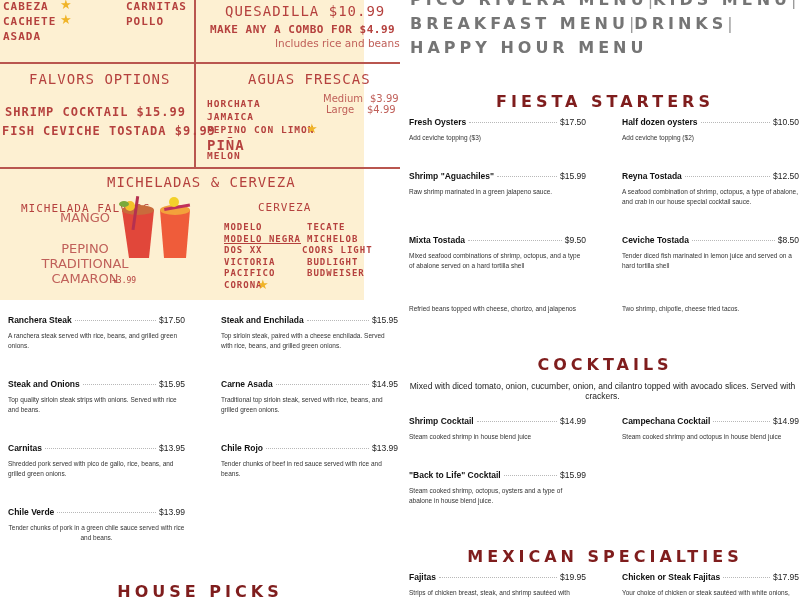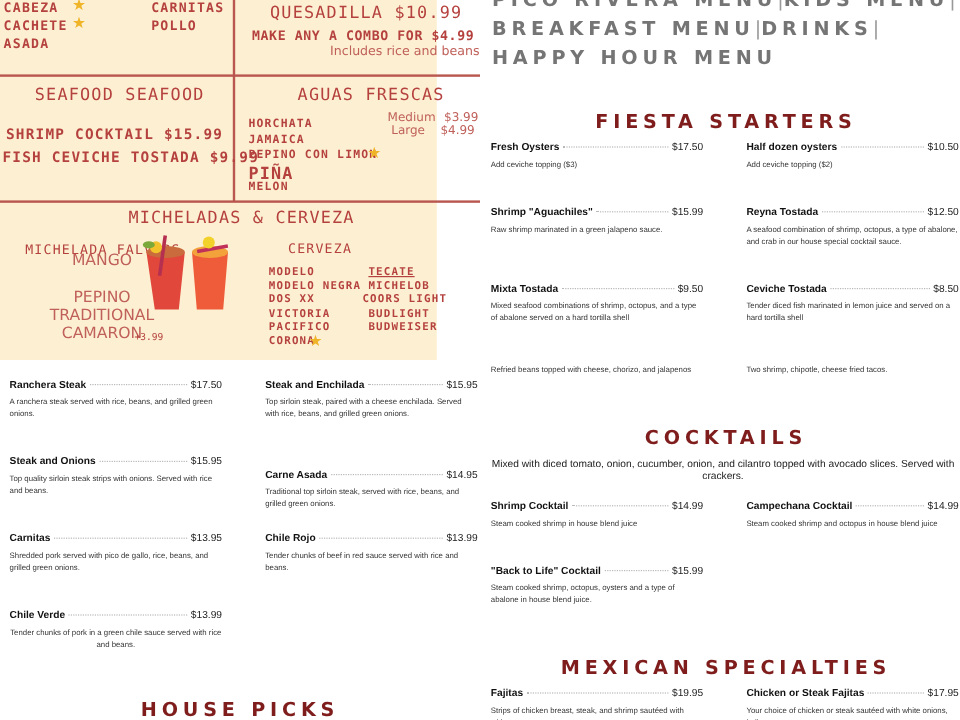--- a/index.html
+++ b/index.html
@@ -65,21 +65,21 @@
   <div class="t sm" style="left:3px; top:15px;">CACHETE</div>
   <div class="t star" style="left:60px; top:12px;">★</div>
   <div class="t sm" style="left:3px; top:30px;">ASADA</div>
   <div class="t sm" style="left:126px; top:0px;">CARNITAS</div>
   <div class="t sm" style="left:126px; top:15px;">POLLO</div>
 
   <div class="t" style="left:225px; top:3px; font-size:14px; letter-spacing:1px;">QUESADILLA $10.99</div>
   <div class="t" style="left:210px; top:23px; font-size:11px; letter-spacing:0.5px; font-weight:bold;">MAKE ANY A COMBO FOR $4.99</div>
   <div class="t sans-sm" style="left:275px; top:37px; font-size:10.5px;">Includes rice and beans</div>
 
-  <div class="t hd" style="left:29px; top:71px;">SEAFOOD SEAFOOD</div>
+  <div class="t hd" style="left:29px; top:71px;">FALVORS OPTIONS</div>
   <div class="t sm" style="left:5px; top:105px; font-size:12px;">SHRIMP COCKTAIL $15.99</div>
   <div class="t sm" style="left:2px; top:124px; font-size:12px;">FISH CEVICHE TOSTADA $9.99</div>
 
   <div class="t hd" style="left:248px; top:71px;">AGUAS FRESCAS</div>
   <div class="t beer" style="left:207px; top:98px; font-size:9.5px;">HORCHATA</div>
   <div class="t beer" style="left:207px; top:111px; font-size:9.5px;">JAMAICA</div>
   <div class="t beer" style="left:207px; top:124px; font-size:9.5px;">PEPINO CON LIMON</div>
   <div class="t star" style="left:306px; top:121px;">★</div>
   <div class="t beer" style="left:207px; top:137px; font-size:14px;">PIÑA</div>
   <div class="t beer" style="left:207px; top:150px; font-size:9.5px;">MELON</div>
@@ -101,29 +101,29 @@
     <ellipse cx="22" cy="18" rx="16" ry="5" fill="#c96b3c"></ellipse>
     <rect x="18" y="4" width="3" height="34" fill="#b53050" transform="rotate(8 19 20)"></rect>
     <circle cx="14" cy="14" r="5" fill="#f3c22b"></circle>
     <ellipse cx="8" cy="12" rx="5" ry="3" fill="#7aa93a"></ellipse>
     <polygon points="44,18 74,18 70,66 48,66" fill="#ef5c3a"></polygon>
     <ellipse cx="59" cy="18" rx="15" ry="5" fill="#f3a13b"></ellipse>
     <rect x="48" y="14" width="26" height="3" fill="#c0305b" transform="rotate(-10 60 15)"></rect>
     <circle cx="58" cy="10" r="5" fill="#f3d12b"></circle>
   </svg>
 
-  <div class="t" style="left:240px; top:201px; font-size:11px; letter-spacing:1px;">CERVEZA</div>
+  <div class="t" style="left:258px; top:201px; font-size:11px; letter-spacing:1px;">CERVEZA</div>
   <div class="t beer" style="left:224px; top:222px;">MODELO</div>
-  <div class="t beer" style="left:224px; top:234px;">MODELO NEGRA</div>
+  <div class="t beer" style="left:224px; top:234px;text-decoration:underline;">MODELO NEGRA</div>
   <div class="t beer" style="left:224px; top:245px;">DOS XX</div>
   <div class="t beer" style="left:224px; top:257px;">VICTORIA</div>
   <div class="t beer" style="left:224px; top:268px;">PACIFICO</div>
   <div class="t beer" style="left:224px; top:280px;">CORONA</div>
   <div class="t star" style="left:257px; top:277px;">★</div>
-  <div class="t beer" style="left:307px; top:222px;text-decoration:underline;">TECATE</div>
+  <div class="t beer" style="left:307px; top:222px;">TECATE</div>
   <div class="t beer" style="left:307px; top:234px;">MICHELOB</div>
   <div class="t beer" style="left:302px; top:245px;">COORS LIGHT</div>
   <div class="t beer" style="left:307px; top:257px;">BUDLIGHT</div>
   <div class="t beer" style="left:307px; top:268px;">BUDWEISER</div>
 </div>
 
 <div class="nav">
   <div>
     <span>PICO RIVERA MENU</span><span class="sep">|</span><span>KIDS MENU</span><span class="sep">|</span>
   </div>
@@ -152,21 +152,21 @@
   <div class="item-desc">Top sirloin steak, paired with a cheese enchilada. Served with rice, beans, and grilled green onions.</div>
 </div>
 <div class="item" style="left:8px; top:379px;">
   <div class="item-row">
       <span class="item-name">Steak and Onions</span>
       <span class="dots"></span>
       <span class="item-price">$15.95</span>
     </div>
   <div class="item-desc">Top quality sirloin steak strips with onions. Served with rice and beans.</div>
 </div>
-<div class="item" style="left:221px; top:390px;">
+<div class="item" style="left:221px; top:379px;">
   <div class="item-row">
       <span class="item-name">Carne Asada</span>
       <span class="dots"></span>
       <span class="item-price">$14.95</span>
     </div>
   <div class="item-desc">Traditional top sirloin steak, served with rice, beans, and grilled green onions.</div>
 </div>
 <div class="item" style="left:8px; top:443px;">
   <div class="item-row">
       <span class="item-name">Carnitas</span>

